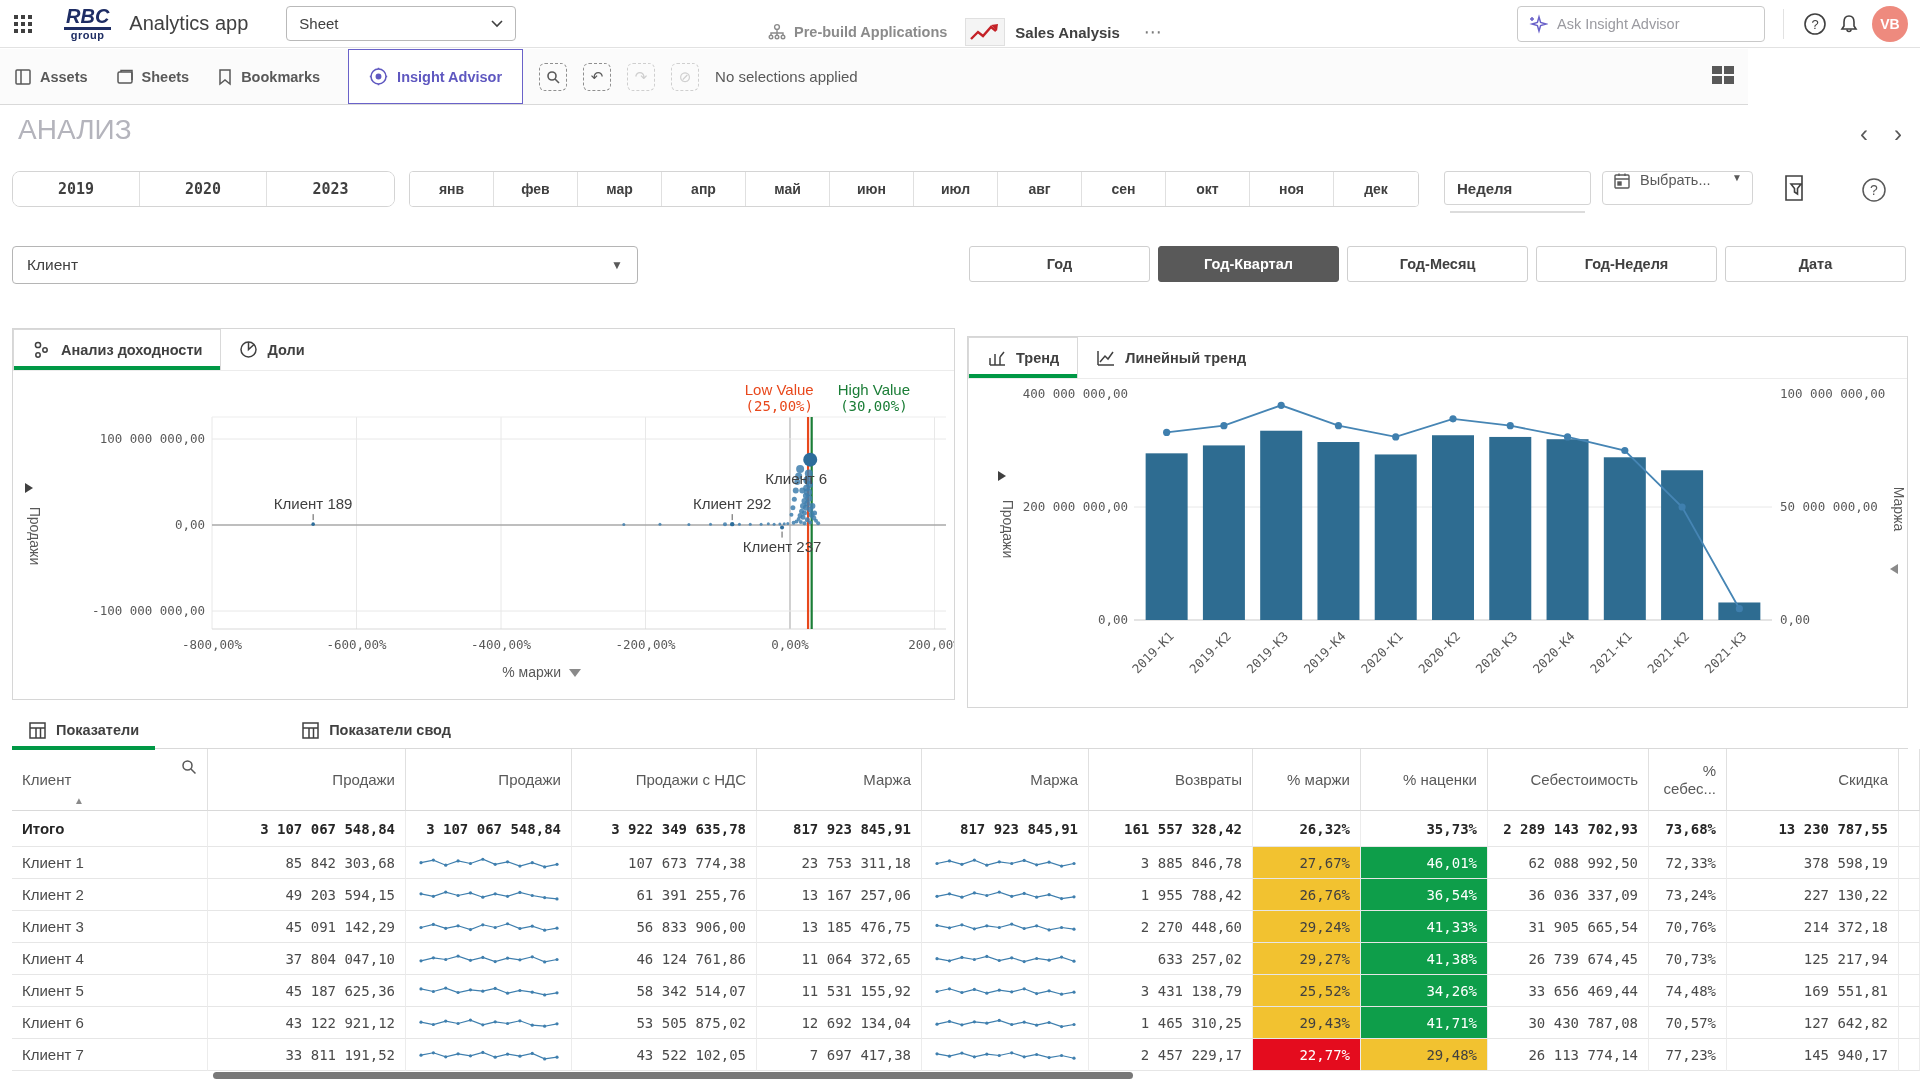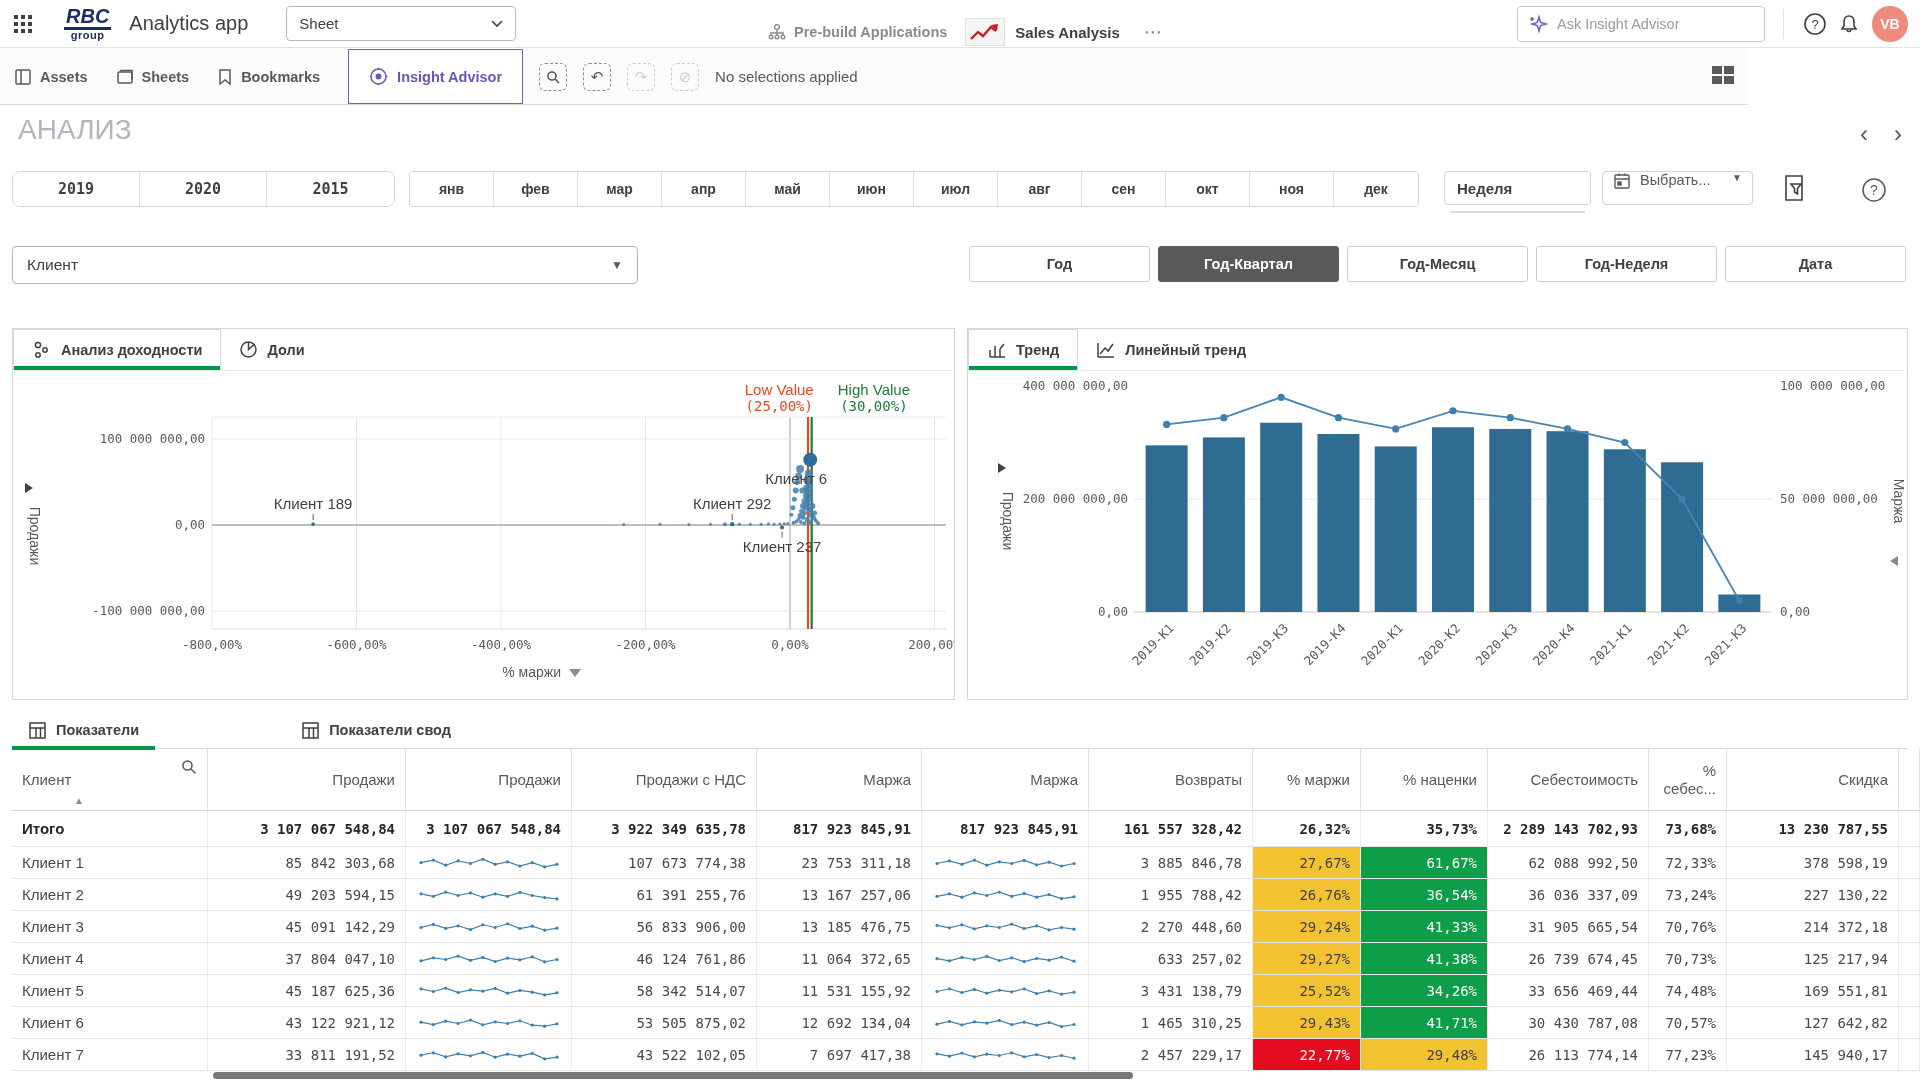--- a/index.html
+++ b/index.html
@@ -68,21 +68,21 @@
     border-radius:4px; background:#fff; display:flex; align-items:center; justify-content:space-between;
     padding:0 14px; font-size:15.5px; cursor:pointer; }
   .gran-group { position:absolute; left:969px; top:246px; display:flex; gap:8px; }
   .gran-btn { width:181px; height:36px; border:1px solid #cfcfcf; border-radius:3px; background:#fff; color:#404040;
     display:flex; align-items:center; justify-content:center; font-weight:600; font-size:14.5px; cursor:pointer; }
   .gran-btn.selected { background:#595959; border-color:#595959; color:#fff; }
 
   
   .panel { position:absolute; top:328px; height:372px; background:#fff; border:1px solid #d6d6d6; }
   .panel.left { left:12px; width:943px; }
-  .panel.right { left:967px; width:941px; }
+  .panel.right { left:967px; width:941px;margin-top:8px; }
   .panel-tabs { height:42px; display:flex; border-bottom:1px solid #ececec; }
   .ptab { display:flex; align-items:center; gap:9px; padding:16px 18px; font-weight:bold; font-size:14.5px;
     color:#404040; cursor:pointer; position:relative; }
   .ptab.active { border:1px solid #d9d9d9; border-bottom:none; }
   .ptab.active::after { content:""; position:absolute; left:0; right:0; bottom:0; height:4px; background:#009845; }
   .lowhigh { position:absolute; right:44px; top:52px; display:flex; gap:24px; text-align:center;
     font-size:15px; z-index:3; }
   .lv { color:#e8481c; } .hv { color:#1a7d36; }
   .lowhigh .mono { font-size:14px; }
   .chart-svg { position:absolute; left:0; top:42px; }
@@ -251,21 +251,21 @@
 
   <h1 class="page-title">АНАЛИЗ</h1>
   <div class="nav-chevrons">
     <span>‹</span>
     <span>›</span>
   </div>
 
   <div class="btn-group" style="left:12px; top:171px;border-radius:8px;" id="years-group">
       <div class="fbtn year-btn">2019</div>
       <div class="fbtn year-btn">2020</div>
-      <div class="fbtn year-btn">2015</div>
+      <div class="fbtn year-btn">2023</div>
     </div>
   <div class="btn-group" style="left:409px; top:171px;" id="months-group">
       <div class="fbtn month-btn">янв</div>
       <div class="fbtn month-btn">фев</div>
       <div class="fbtn month-btn">мар</div>
       <div class="fbtn month-btn">апр</div>
       <div class="fbtn month-btn">май</div>
       <div class="fbtn month-btn">июн</div>
       <div class="fbtn month-btn">июл</div>
       <div class="fbtn month-btn">авг</div>
@@ -613,21 +613,21 @@
               <circle cx="77.72727272727272" cy="12.5" r="1.6" fill="#3f7fae"></circle>
               <circle cx="90.18181818181819" cy="9.44" r="1.6" fill="#3f7fae"></circle>
               <circle cx="102.63636363636364" cy="13.86" r="1.6" fill="#3f7fae"></circle>
               <circle cx="115.0909090909091" cy="11.14" r="1.6" fill="#3f7fae"></circle>
               <circle cx="127.54545454545455" cy="15.05" r="1.6" fill="#3f7fae"></circle>
               <circle cx="140" cy="12.5" r="1.6" fill="#3f7fae"></circle>
             </svg>
           </div>
           <div class="tcell">3 885 846,78</div>
           <div class="tcell cell-yellow">27,67%</div>
-          <div class="tcell cell-green">61,67%</div>
+          <div class="tcell cell-green">46,01%</div>
           <div class="tcell">62 088 992,50</div>
           <div class="tcell">72,33%</div>
           <div class="tcell">378 598,19</div>
           <div class="tcell"></div>
         </div>
         <div class="trow drow" style="grid-template-columns: 196px 198px 166px 185px 165px 167px 164px 108px 127px 161px 78px 172px 9px;">
           <div class="tcell name">Клиент 2</div>
           <div class="tcell">49 203 594,15</div>
           <div class="tcell" style="justify-content: center;">
             <svg width="142" height="24" viewBox="0 0 142 24">

